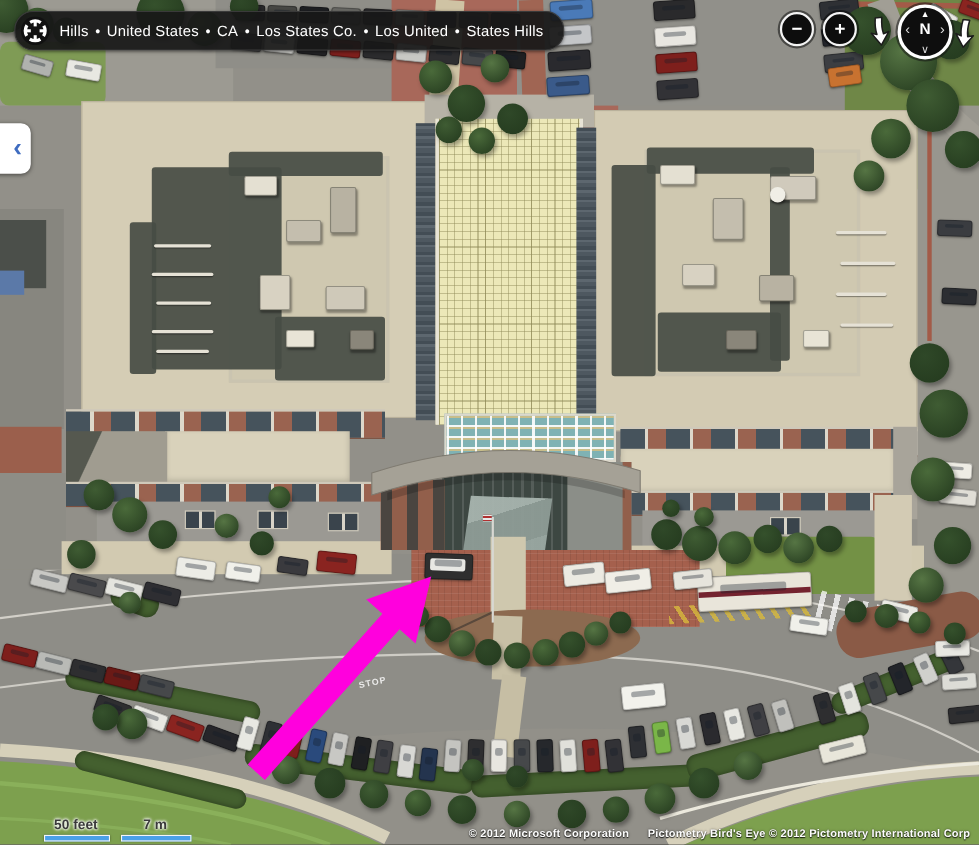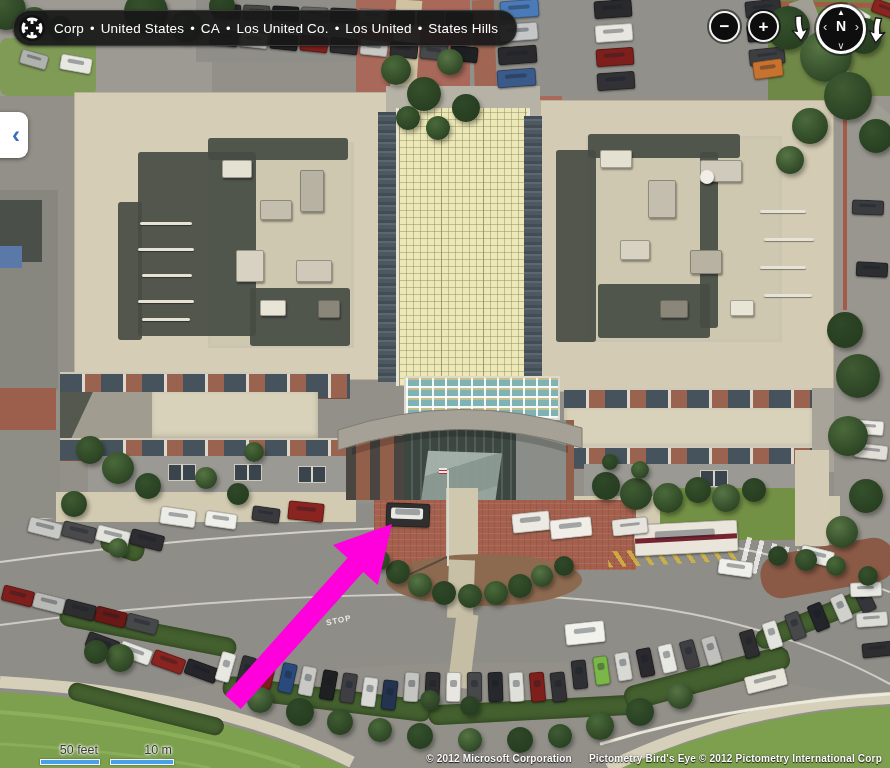--- a/index.html
+++ b/index.html
@@ -47,21 +47,21 @@
     box-shadow:0 0 0 2px rgba(20,20,20,.55);z-index:30;cursor:pointer;}
   #compass span{position:absolute;color:#fff;}
   #compass .n{left:0;right:0;top:11px;text-align:center;font-size:14px;font-weight:bold;}
   #compass .up{left:0;right:0;top:1px;text-align:center;font-size:8px;}
   #compass .lt{left:4px;top:12px;font-size:13px;color:#ddd;}
   #compass .rt{right:4px;top:12px;font-size:13px;color:#ddd;}
   #compass .dn{left:0;right:0;bottom:0px;text-align:center;font-size:10px;color:#ddd;}
   #panleft{left:-12px;top:112px;width:40px;height:46px;background:#fff;border-radius:9px;
     box-shadow:0 1px 4px rgba(0,0,0,.5);z-index:30;color:#3f6cc0;font-size:24px;font-weight:bold;
     display:flex;align-items:center;justify-content:flex-end;padding-right:8px;box-sizing:border-box;cursor:pointer;}
-  .scalelabel{font-size:12.5px;font-weight:normal;color:#3a3a3a;text-align:right;z-index:25;
+  .scalelabel{font-size:12.5px;font-weight:bold;color:#3a3a3a;text-align:center;z-index:25;
     text-shadow:0 0 3px #fff,0 0 3px #fff,0 0 2px #fff;}
   .scalebar{height:4px;background:#4aa0e8;border:1px solid #f5f5f5;z-index:25;
     box-shadow:0 0 2px rgba(0,0,0,.45);}
   #copyright{right:8px;bottom:4px;z-index:25;color:#fdfdfd;font-size:10px;font-weight:bold;
     text-shadow:0 1px 1px rgba(0,0,0,.8),0 0 2px rgba(0,0,0,.6);letter-spacing:.2px;white-space:nowrap;}
   #copyright span{margin-left:14px;}
   #stopmark{left:326px;top:616px;transform:rotate(-12deg);color:rgba(255,255,255,.82);
     font-size:8px;font-weight:bold;letter-spacing:1px;z-index:12;}
   svg{display:block;}
 </style>
@@ -386,27 +386,27 @@
   <div id="breadcrumb" class="a">
     <svg width="26" height="26" viewBox="0 0 26 26">
       <circle cx="13" cy="13" r="13" fill="#111"></circle>
       <circle cx="13" cy="13" r="9" fill="none" stroke="#fff" stroke-width="3" stroke-dasharray="10.2 3.9" stroke-dashoffset="5"></circle>
       <rect x="11.6" y="4.5" width="2.8" height="4.5" fill="#fff"></rect>
       <rect x="11.6" y="17" width="2.8" height="4.5" fill="#fff"></rect>
       <rect x="4.5" y="11.6" width="4.5" height="2.8" fill="#fff"></rect>
       <rect x="17" y="11.6" width="4.5" height="2.8" fill="#fff"></rect>
     </svg>
     <div style="display:flex;align-items:center;">
-      <span class="txt">Corp</span>
+      <span class="txt">Hills</span>
       <span class="sep">•</span>
       <span class="txt">United States</span>
       <span class="sep">•</span>
       <span class="txt">CA</span>
       <span class="sep">•</span>
-      <span class="txt">Los United Co.</span>
+      <span class="txt">Los States Co.</span>
       <span class="sep">•</span>
       <span class="txt">Los United</span>
       <span class="sep">•</span>
       <span class="txt">States Hills</span>
     </div>
   </div>
 
   <div class="a ctrlbtn" style="left:709px;top:11px;">
     <span>−</span>
   </div>
@@ -429,20 +429,20 @@
   <svg class="a" style="left:866px;top:17px;z-index:30;transform:rotate(7deg);cursor:pointer;" width="22" height="28" viewBox="0 0 22 28">
     <path d="M8,1 L14,1 C13,7 13,12 14,16 L19,14.5 L11,26 L3,14.5 L8,16 C7,12 7,7 8,1 Z" fill="#fff" stroke="#1c1c1c" stroke-width="1.4" stroke-linejoin="round"></path>
   </svg>
 
   <div id="panleft" class="a">
     <span>‹</span>
   </div>
 
   <div class="a scalelabel" style="left:40px;top:743px;width:58px;">50 feet</div>
   <div class="a scalebar" style="left:40px;top:759px;width:58px;"></div>
-  <div class="a scalelabel" style="left:110px;top:743px;width:62px;">10 m</div>
+  <div class="a scalelabel" style="left:110px;top:743px;width:62px;">7 m</div>
   <div class="a scalebar" style="left:110px;top:759px;width:62px;"></div>
 
   <div id="copyright" class="a">
     <span style="margin-left:0;">© 2012 Microsoft Corporation</span>
     <span>Pictometry Bird's Eye © 2012 Pictometry International Corp</span>
   </div>
 </div>
 
 </body></html>

